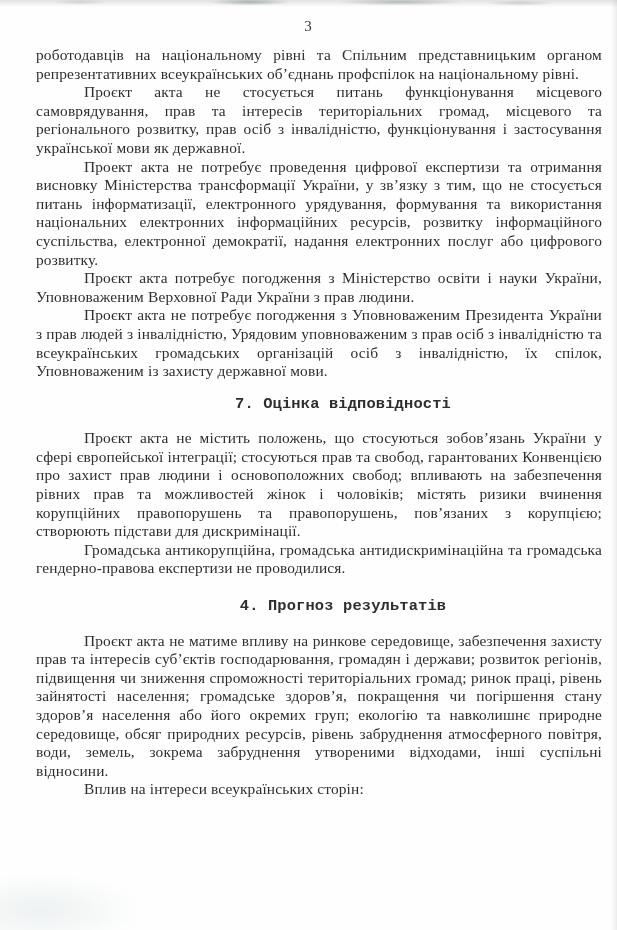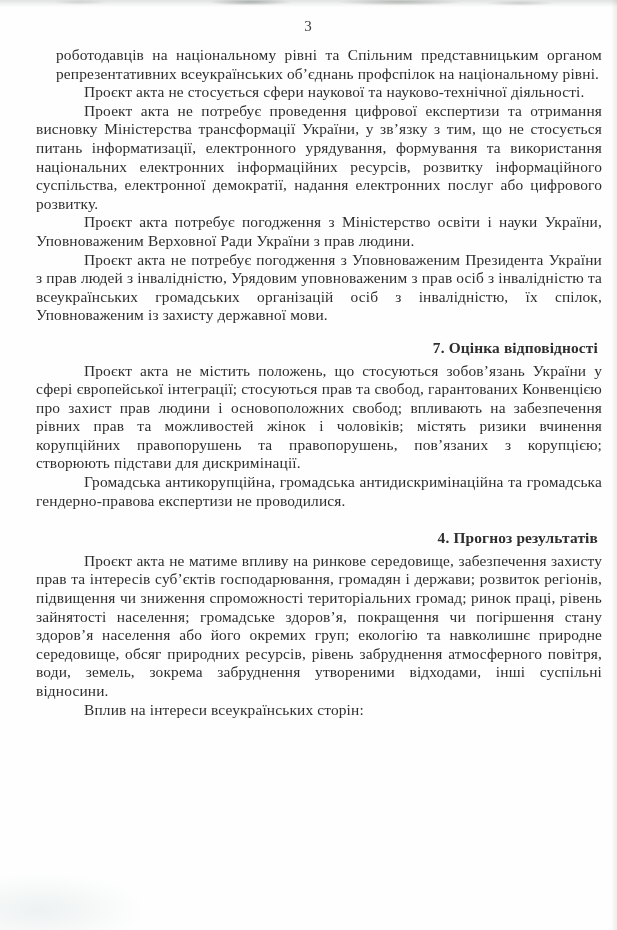--- a/index.html
+++ b/index.html
@@ -60,44 +60,44 @@
     line-height: 18.6px;
     text-align: justify;
     letter-spacing: 0.15px;
   }
   .para {
     margin: 0;
     text-indent: 48px;
   }
   .para.noindent {
     text-indent: 0;
-    margin-left: 20px;
   }
   .heading {
-    margin: 4px;
+    margin: 16px;
     font-weight: bold;
     text-indent: 48px;
-    text-align: right;
+    text-align: center;
+    font-family: Liberation Mono, monospace;
   }
   .heading.gap-sm { margin-top: 14px; }
   .heading.gap-md { margin-top: 19px; }
 </style>
 </head>
 <body>
 
 <div class="page">
   <div class="scan-top"></div>
   <div class="scan-right"></div>
   <div class="scan-bottom-left"></div>
 
   <div class="page-number">3</div>
 
   <div class="body-text">
     <p class="para noindent">роботодавців на національному рівні та Спільним представницьким органом репрезентативних всеукраїнських об’єднань профспілок на національному рівні.</p>
-    <p class="para">Проєкт акта не стосується сфери наукової та науково-технічної діяльності.</p>
+    <p class="para">Проєкт акта не стосується питань функціонування місцевого самоврядування, прав та інтересів територіальних громад, місцевого та регіонального розвитку, прав осіб з інвалідністю, функціонування і застосування української мови як державної.</p>
     <p class="para">Проект акта не потребує проведення цифрової експертизи та отримання висновку Міністерства трансформації України, у зв’язку з тим, що не стосується питань інформатизації, електронного урядування, формування та використання національних електронних інформаційних ресурсів, розвитку інформаційного суспільства, електронної демократії, надання електронних послуг або цифрового розвитку.</p>
     <p class="para">Проєкт акта потребує погодження з Міністерство освіти і науки України, Уповноваженим Верховної Ради України з прав людини.</p>
     <p class="para">Проєкт акта не потребує погодження з Уповноваженим Президента України з прав людей з інвалідністю, Урядовим уповноваженим з прав осіб з інвалідністю та всеукраїнських громадських організацій осіб з інвалідністю, їх спілок, Уповноваженим із захисту державної мови.</p>
     <p class="heading gap-sm">7. Оцінка відповідності</p>
     <p class="para">Проєкт акта не містить положень, що стосуються зобов’язань України у сфері європейської інтеграції; стосуються прав та свобод, гарантованих Конвенцією про захист прав людини і основоположних свобод; впливають на забезпечення рівних прав та можливостей жінок і чоловіків; містять ризики вчинення корупційних правопорушень та правопорушень, пов’язаних з корупцією; створюють підстави для дискримінації.</p>
     <p class="para">Громадська антикорупційна, громадська антидискримінаційна та громадська гендерно-правова експертизи не проводилися.</p>
     <p class="heading gap-md">4. Прогноз результатів</p>
     <p class="para">Проєкт акта не матиме впливу на ринкове середовище, забезпечення захисту прав та інтересів суб’єктів господарювання, громадян і держави; розвиток регіонів, підвищення чи зниження спроможності територіальних громад; ринок праці, рівень зайнятості населення; громадське здоров’я, покращення чи погіршення стану здоров’я населення або його окремих груп; екологію та навколишнє природне середовище, обсяг природних ресурсів, рівень забруднення атмосферного повітря, води, земель, зокрема забруднення утвореними відходами, інші суспільні відносини.</p>
     <p class="para">Вплив на інтереси всеукраїнських сторін:</p>
   </div>

